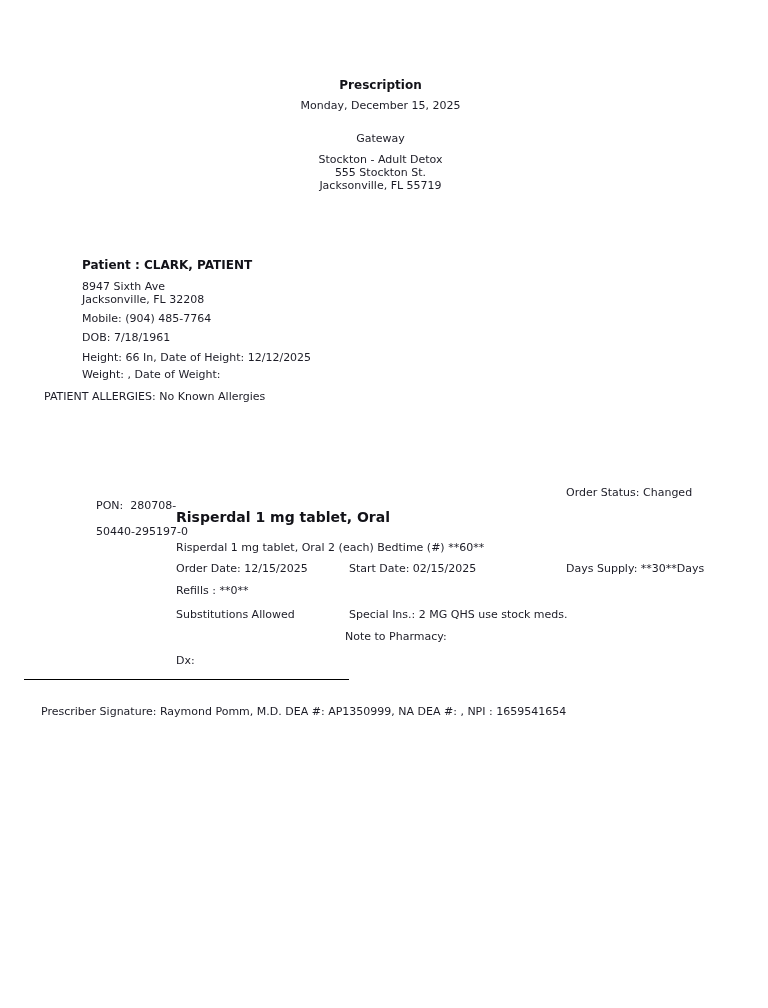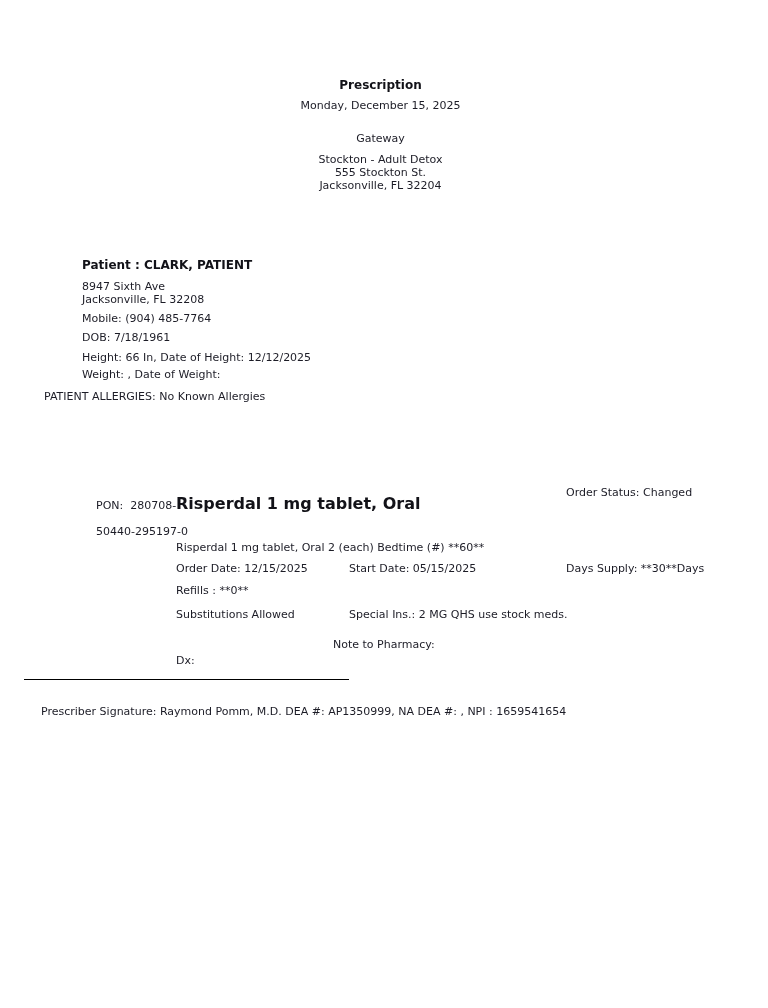--- a/index.html
+++ b/index.html
@@ -33,30 +33,30 @@
   .pt-addr1  { top: 244px; }
   .pt-addr2  { top: 257px; }
   .pt-mobile { top: 276px; }
   .pt-dob    { top: 295px; }
   .pt-height { top: 315px; }
   .pt-weight { top: 332px; }
   .pt-allergies { left: 8px; top: 354px; }
 
   
   .rx-pon        { left: 34px;  top: 450px; width: 110px; line-height: 13px; }
-  .rx-drug       { left: 140px; top: 458px; font-size: 16px; }
+  .rx-drug       { left: 140px; top: 473px; font-size: 14px; }
   .rx-status     { left: 530px; top: 450px; }
   .rx-sig        { left: 140px; top: 505px; }
   .rx-orderdate  { left: 140px; top: 526px; }
   .rx-startdate  { left: 313px; top: 526px; }
   .rx-dayssupply { left: 530px; top: 526px; }
   .rx-refills    { left: 140px; top: 548px; }
   .rx-subs       { left: 140px; top: 572px; }
   .rx-specialins { left: 313px; top: 572px; }
-  .rx-note       { left: 297px; top: 594px; margin-top: 8px; }
+  .rx-note       { left: 309px; top: 594px; }
   .rx-dx         { left: 140px; top: 618px; }
 
   
   .sig-rule {
     position: absolute;
     left: 0; top: 655px;
     width: 325px; height: 0;
     border-top: 1px solid #000000;
   }
   .prescriber { left: 5px; top: 669px; }
@@ -65,41 +65,41 @@
 <body>
 
 <div class="page">
 
   <div class="abs hdr hdr-title bold">Prescription</div>
   <div class="abs hdr hdr-date">Monday, December 15, 2025</div>
 
   <div class="abs hdr fac-name">Gateway</div>
   <div class="abs hdr fac-unit">Stockton - Adult Detox</div>
   <div class="abs hdr fac-addr1">555 Stockton St.</div>
-  <div class="abs hdr fac-addr2">Jacksonville, FL 32204</div>
+  <div class="abs hdr fac-addr2">Jacksonville, FL 55719</div>
 
   <div class="abs pt pt-header bold">Patient : CLARK, PATIENT</div>
   <div class="abs pt pt-addr1">8947 Sixth Ave</div>
   <div class="abs pt pt-addr2">Jacksonville, FL 32208</div>
   <div class="abs pt pt-mobile">Mobile: (904) 485-7764</div>
   <div class="abs pt pt-dob">DOB: 7/18/1961</div>
   <div class="abs pt pt-height">Height: 66 In, Date of Height: 12/12/2025</div>
   <div class="abs pt pt-weight">Weight: , Date of Weight:</div>
   <div class="abs pt-allergies" style="position:absolute;">PATIENT ALLERGIES: No Known Allergies</div>
 
   <div class="abs rx-pon">
     <span>PON:  280708-</span><br>
     <span>50440-295197-0</span>
   </div>
   <div class="abs rx-drug bold">Risperdal 1 mg tablet, Oral</div>
   <div class="abs rx-status">Order Status: Changed</div>
 
   <div class="abs rx-sig">Risperdal 1 mg tablet, Oral 2 (each) Bedtime (#) **60**</div>
   <div class="abs rx-orderdate">Order Date: 12/15/2025</div>
-  <div class="abs rx-startdate">Start Date: 05/15/2025</div>
+  <div class="abs rx-startdate">Start Date: 02/15/2025</div>
   <div class="abs rx-dayssupply">Days Supply: **30**Days</div>
   <div class="abs rx-refills">Refills : **0**</div>
   <div class="abs rx-subs">Substitutions Allowed</div>
   <div class="abs rx-specialins">Special Ins.: 2 MG QHS use stock meds.</div>
   <div class="abs rx-note">Note to Pharmacy:</div>
   <div class="abs rx-dx">Dx:</div>
 
   <div class="sig-rule"></div>
   <div class="abs prescriber">Prescriber Signature: Raymond Pomm, M.D. DEA #: AP1350999, NA DEA #: , NPI : 1659541654</div>
 

